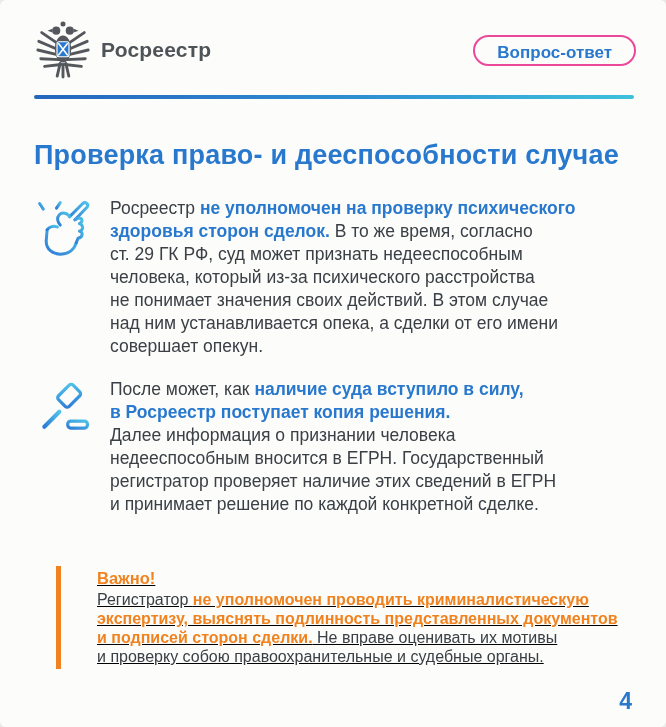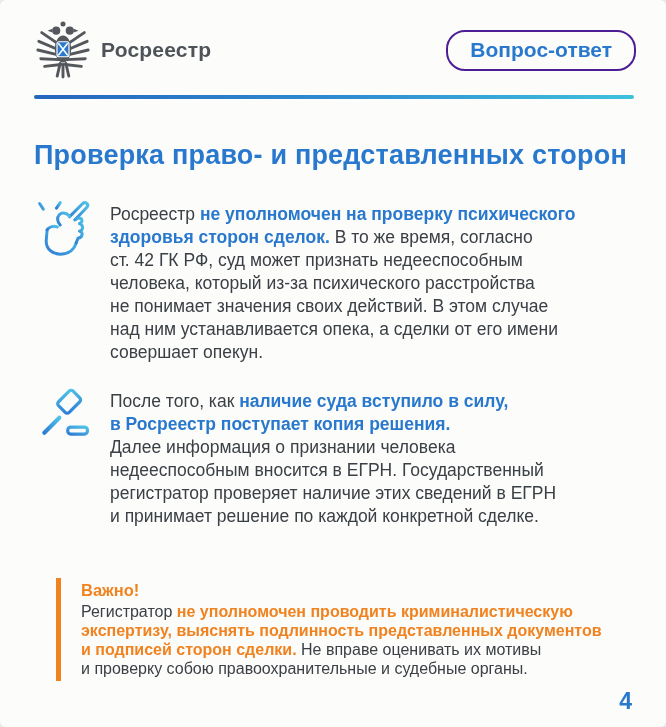--- a/index.html
+++ b/index.html
@@ -15,52 +15,53 @@
   }
   
   .header {
     display:flex; justify-content:space-between; align-items:center;
     padding:18px 30px 0 34px;
   }
   .logo { display:flex; align-items:center; gap:9px; }
   .logo svg.eagle { width:58px; height:64px; display:block; }
   .logo-text { font-size:21px; font-weight:bold; color:#4E5358; letter-spacing:.2px; }
   .qa-btn {
-    border:2px solid #4c1d95; color:#2878CE; background:transparent;
-    border-radius:19px; padding:6px 22px 7px;
-    font-size:21px; font-weight:bold; font-family:inherit; cursor:pointer;
+    border:2px solid #ec4899; color:#2878CE; background:transparent;
+    border-radius:19px; padding:6px 22px 1px;
+    font-size:17px; font-weight:bold; font-family:inherit; cursor:pointer;
   }
   
   .divider {
     height:4px; border-radius:2px;
     margin:13px 32px 0 34px;
     background:linear-gradient(90deg,#2566BE 0%,#2F8FD2 55%,#3FC1DC 100%);
   }
   
   .title {
     margin:40px 30px 0 34px;
     font-size:27px; line-height:33px; font-weight:bold; color:#2878CE;
     letter-spacing:.2px;
   }
   
   .section { display:flex; margin:23px 28px 0 34px; }
   .section + .section { margin-top:18px; }
   .section-icon { flex:0 0 62px; width:62px; margin-right:14px; }
   .section-icon svg { width:60px; height:62px; display:block; }
   .para {
-    margin-top:8px;
+    margin-top:2px;
     font-size:17.5px; line-height:23px; color:#3B4046;
     white-space:pre-wrap;
   }
   .seg-accent { color:#2878CE; font-weight:bold; }
   
   .important {
     margin:50px 30px 0 56px;
     border-left:5px solid #F08320;
-    padding:1px 0 3px 20px;
+    padding:1px 0 3px 36px;
+    text-decoration:underline;
   }
   .important-label { color:#F08320; font-weight:bold; font-size:16.5px; line-height:23px; }
   .important .para { margin-top:0; font-size:16px; line-height:19px; }
   .seg-orange { color:#F08320; font-weight:bold; }
   
   .page-number {
     position:absolute; right:34px; bottom:12px;
     color:#2878CE; font-size:23px; font-weight:bold;
   }
 </style>
@@ -96,21 +97,21 @@
         <rect x="23.8" y="24.5" width="12.4" height="15.5" rx="2" fill="#2878CE" stroke="#FFFFFF" stroke-width="1.2"></rect>
         <path d="M25.6,26.5 L34.4,38 M34.4,26.5 L25.6,38" stroke="#FFFFFF" stroke-width="1.6" stroke-linecap="round"></path>
       </svg>
       <span class="logo-text">Росреестр</span>
     </div>
     <button class="qa-btn">Вопрос-ответ</button>
   </div>
 
   <div class="divider"></div>
 
-  <div class="title">Проверка право- и представленных сторон</div>
+  <div class="title">Проверка право- и дееспособности случае</div>
 
   <div class="section">
     <div class="section-icon">
       <svg viewBox="0 0 64 64" aria-hidden="true">
         <defs>
           <linearGradient id="g1" x1="0" y1="1" x2="1" y2="0">
             <stop offset="0" stop-color="#2E7CD6"></stop>
               <stop offset="1" stop-color="#4FC3E8"></stop>
           </linearGradient>
         </defs>
@@ -121,21 +122,21 @@
           <path d="M38,22 L52,8 C55,5.5 59,9 56.5,12 L44,25"></path>
           <path d="M38,22 C36,18 30,17 27,20 C24,23 25,28 28,31"></path>
           <path d="M14,36 L13,48 C13,57 20,62 28,62 C37,62 43,57 45,50"></path>
           <path d="M45,50 L47,45 C52,44 53,39 48.5,37.5 C53,36 53,31 48.5,29.5 C52.5,27.5 52,23.5 47.5,23.5 L43.5,25.5"></path>
           <path d="M14,36 C16,32.5 21,31.5 25,33"></path>
         </g>
       </svg>
     </div>
     <p class="para"><span class="seg-normal">Росреестр </span><span class="seg-accent">не уполномочен на проверку психического
 здоровья сторон сделок.</span><span class="seg-normal"> В то же время, согласно
-ст. 42 ГК РФ, суд может признать недееспособным
+ст. 29 ГК РФ, суд может признать недееспособным
 человека, который из-за психического расстройства
 не понимает значения своих действий. В этом случае
 над ним устанавливается опека, а сделки от его имени
 совершает опекун.</span></p>
   </div>
 
   <div class="section">
     <div class="section-icon">
       <svg viewBox="0 0 64 64" aria-hidden="true">
         <defs>
@@ -144,21 +145,21 @@
               <stop offset="1" stop-color="#4FC3E8"></stop>
           </linearGradient>
         </defs>
         <g fill="none" stroke="url(#g2)" stroke-width="3.4" stroke-linecap="round" stroke-linejoin="round">
           <rect x="26.5" y="12" width="22" height="16" rx="3" transform="rotate(-45 37.5 20)"></rect>
           <path d="M27,37 L11,53" stroke-width="4.4"></path>
           <rect x="36" y="47" width="21" height="7.5" rx="3.2"></rect>
         </g>
       </svg>
     </div>
-    <p class="para"><span class="seg-normal">После того, как </span><span class="seg-accent">наличие суда вступило в силу,
+    <p class="para"><span class="seg-normal">После может, как </span><span class="seg-accent">наличие суда вступило в силу,
 в Росреестр поступает копия решения.</span><span class="seg-normal">
 Далее информация о признании человека
 недееспособным вносится в ЕГРН. Государственный
 регистратор проверяет наличие этих сведений в ЕГРН
 и принимает решение по каждой конкретной сделке.</span></p>
   </div>
 
   <div class="important">
     <div class="important-label">Важно!</div>
     <p class="para"><span class="seg-normal">Регистратор </span><span class="seg-orange">не уполномочен проводить криминалистическую

